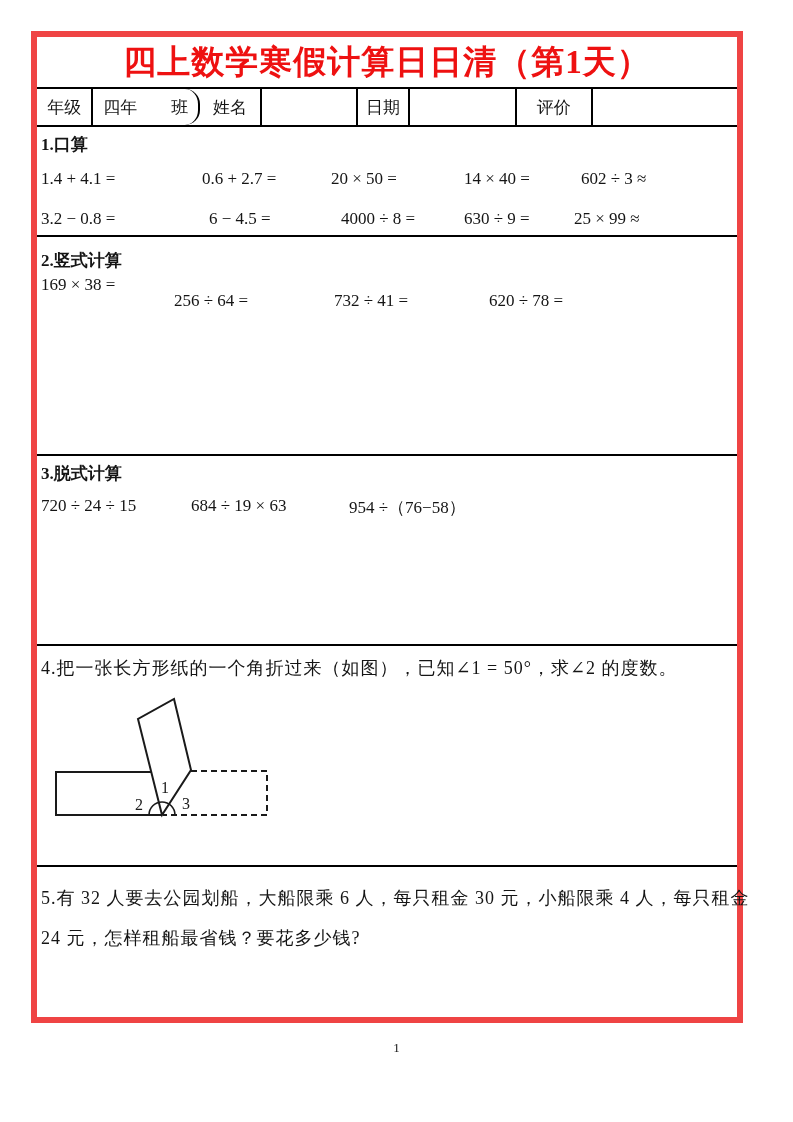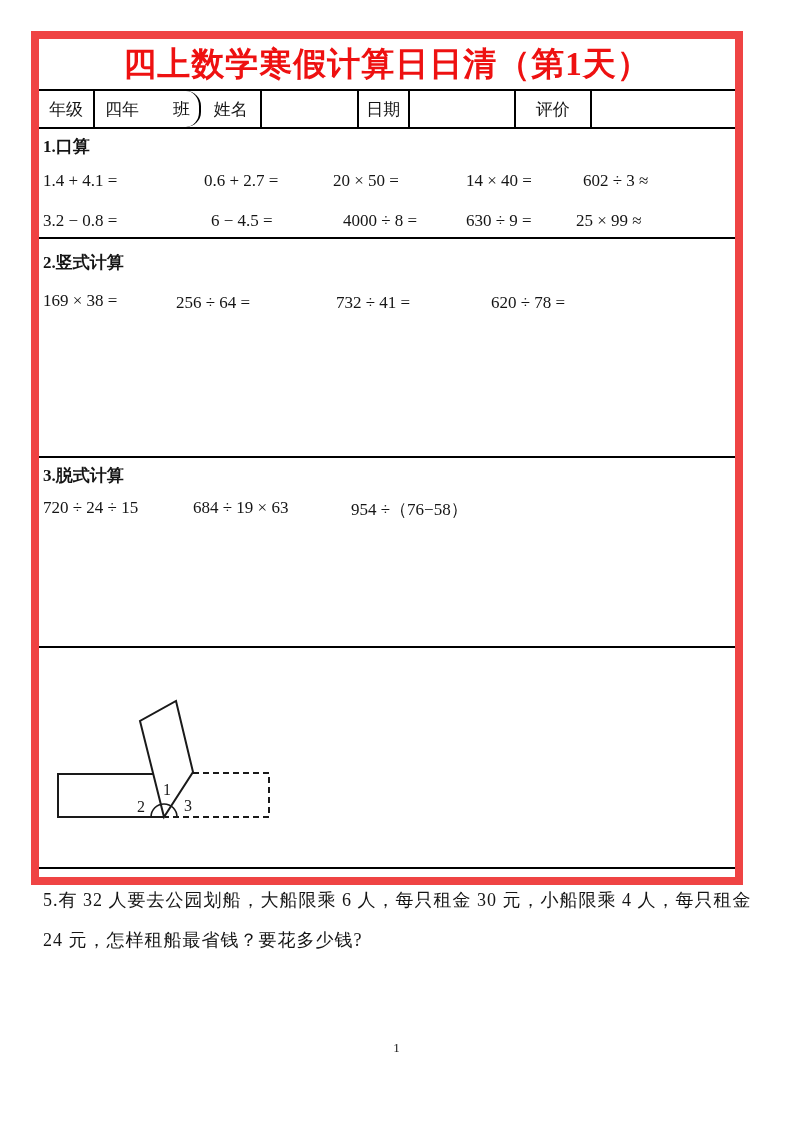--- a/index.html
+++ b/index.html
@@ -2,22 +2,22 @@
 <html><head>
 <meta charset="utf-8">
 <style>
   * { margin:0; padding:0; box-sizing:border-box; }
   html,body { background:#ffffff; }
   .page {
     position:relative; width:793px; height:1122px; background:#ffffff;
     font-family:"Liberation Serif","DejaVu Serif",serif; color:#151515; overflow:hidden;
   }
   .sheet {
-    position:absolute; left:31px; top:31px; width:712px; height:854px;
-    border:8px solid #ef4444;
+    position:absolute; left:31px; top:31px; width:712px; height:992px;
+    border:6px solid #ef4444;
   }
   .row { position:relative; border-bottom:2px solid #000; }
   .r-title { height:52px; display:flex; align-items:center; justify-content:center; }
   .title { font-size:33px; font-weight:bold; letter-spacing:1px; white-space:nowrap; }
   .r-head { height:38px; display:flex; }
   .hcell {
     height:100%; border-right:2px solid #000; display:flex; align-items:center;
     justify-content:center; font-weight:normal; font-size:17px; white-space:nowrap; overflow:hidden;
   }
   .hcell.value { font-weight:normal; }
@@ -71,34 +71,35 @@
       <span class="expr" style="left:544px; top:42px;">602 ÷ 3 ≈</span>
       <span class="expr" style="left:4px;   top:82px;">3.2 − 0.8 =</span>
       <span class="expr" style="left:172px; top:82px;">6 − 4.5 =</span>
       <span class="expr" style="left:304px; top:82px;">4000 ÷ 8 =</span>
       <span class="expr" style="left:427px; top:82px;">630 ÷ 9 =</span>
       <span class="expr" style="left:537px; top:82px;">25 × 99 ≈</span>
     </div>
 
     <div class="row r-s2">
       <div class="sec-heading" style="top:12px;">2.竖式计算</div>
-      <span class="expr" style="left:4px;   top:52px;">169 × 38 =</span>
+      <span class="expr" style="left:4px;   top:38px;">169 × 38 =</span>
       <span class="expr" style="left:137px; top:54px;">256 ÷ 64 =</span>
       <span class="expr" style="left:297px; top:54px;">732 ÷ 41 =</span>
       <span class="expr" style="left:452px; top:54px;">620 ÷ 78 =</span>
     </div>
 
     <div class="row r-s3">
       <div class="sec-heading" style="top:6px;">3.脱式计算</div>
       <span class="expr" style="left:4px;   top:40px;">720 ÷ 24 ÷ 15</span>
       <span class="expr" style="left:154px; top:40px;">684 ÷ 19 × 63</span>
       <span class="expr" style="left:312px; top:40px;">954 ÷（76−58）</span>
     </div>
 
     <div class="row r-s4">
+      <div class="body-text" style="top:10px;">4.把一张长方形纸的一个角折过来（如图），已知∠1 = 50°，求∠2 的度数。</div>
       <svg class="fig" width="240" height="132" viewBox="0 0 240 132">
         <polyline points="147,79 223,79 223,123 119,123" fill="none" stroke="#1a1a1a" stroke-width="2" stroke-dasharray="6 4"></polyline>
         <polyline points="107,80 12,80 12,123 118,123" fill="none" stroke="#1a1a1a" stroke-width="2"></polyline>
         <polygon points="118,123 94,27 130,7 147,78" fill="#ffffff" stroke="#1a1a1a" stroke-width="2"></polygon>
         <path d="M105,123 A13 13 0 0 1 131,123" fill="none" stroke="#1a1a1a" stroke-width="1.6"></path>
         <text x="121" y="101" text-anchor="middle">1</text>
         <text x="95" y="118" text-anchor="middle">2</text>
         <text x="142" y="117" text-anchor="middle">3</text>
       </svg>
     </div>

